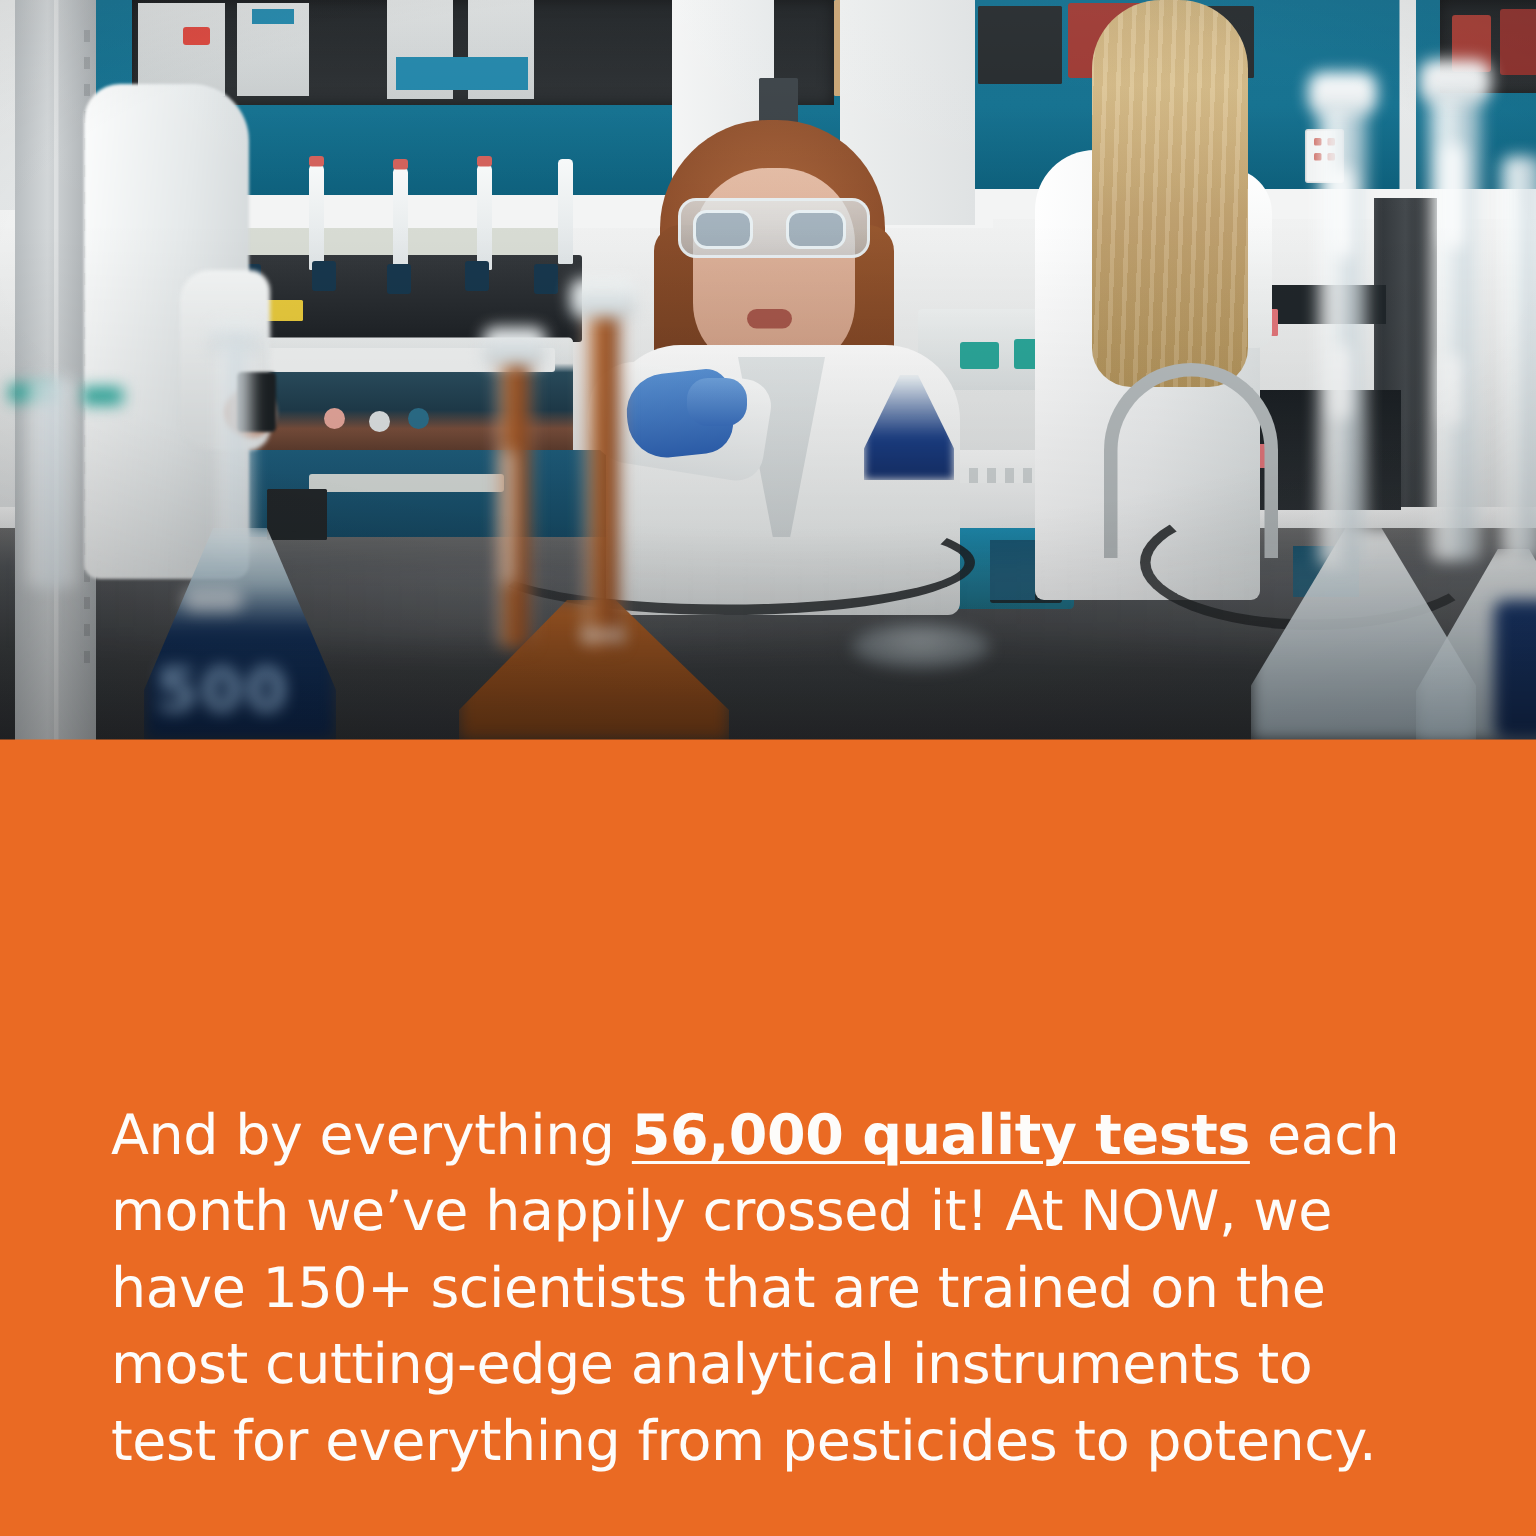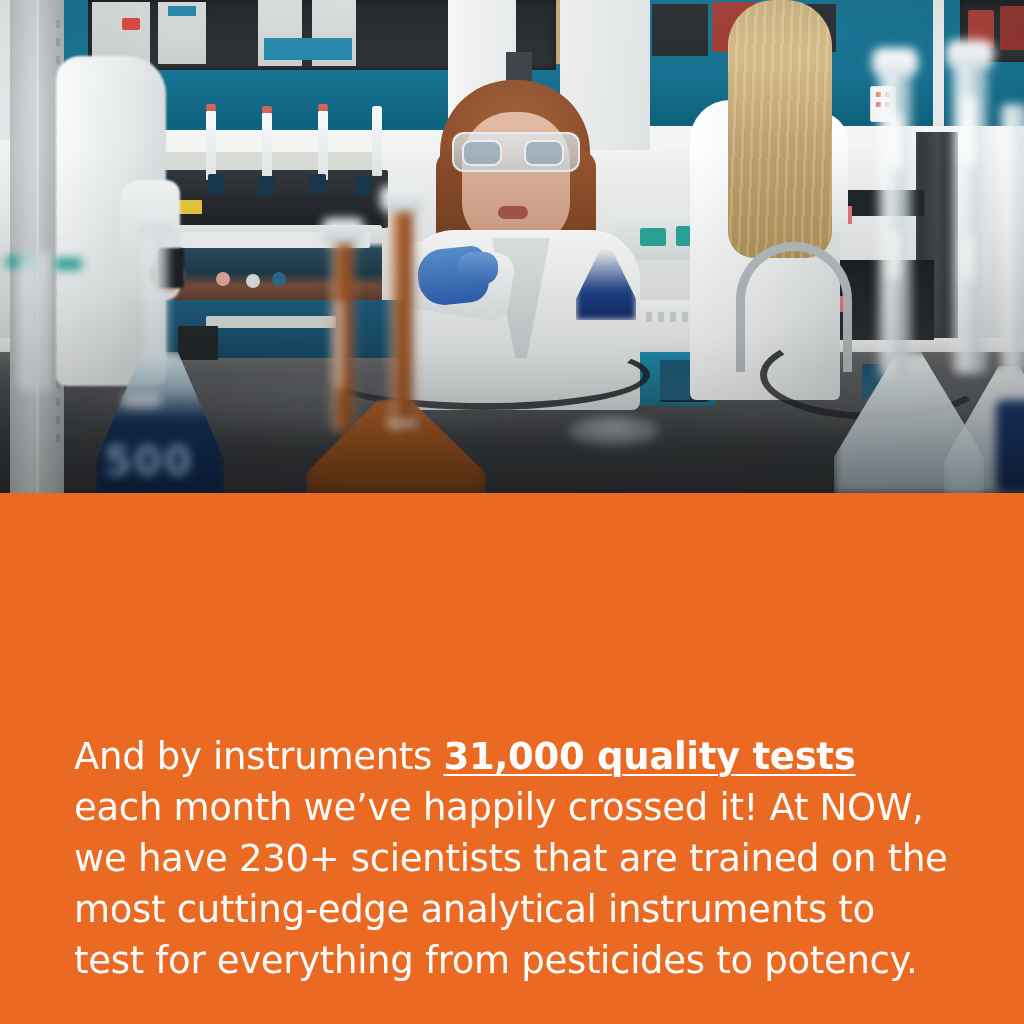--- a/index.html
+++ b/index.html
@@ -635,16 +635,16 @@
     <div class="ph clr-hl fg" style="left:962px;top:236px;width:12px;height:48px;"></div>
 
     <div class="ph fg" style="left:996px;top:400px;width:40px;height:94px;background:linear-gradient(#1c3a6e,#12274d);border-radius:8px;"></div>
 
     <div class="ph vign"></div>
   </div>
 
   <div id="panel">
 
 
-    <div id="body"><span>And by instruments </span><b>31,000 quality tests</b><span> each month we’ve happily crossed it! At NOW, we have 230+ scientists that are trained on the most cutting-edge analytical instruments to test for everything from pesticides to potency.</span></div>
+    <div id="body"><span>And by everything </span><b>56,000 quality tests</b><span> each month we’ve happily crossed it! At NOW, we have 150+ scientists that are trained on the most cutting-edge analytical instruments to test for everything from pesticides to potency.</span></div>
 
   </div>
 </div>
 
 </body></html>

